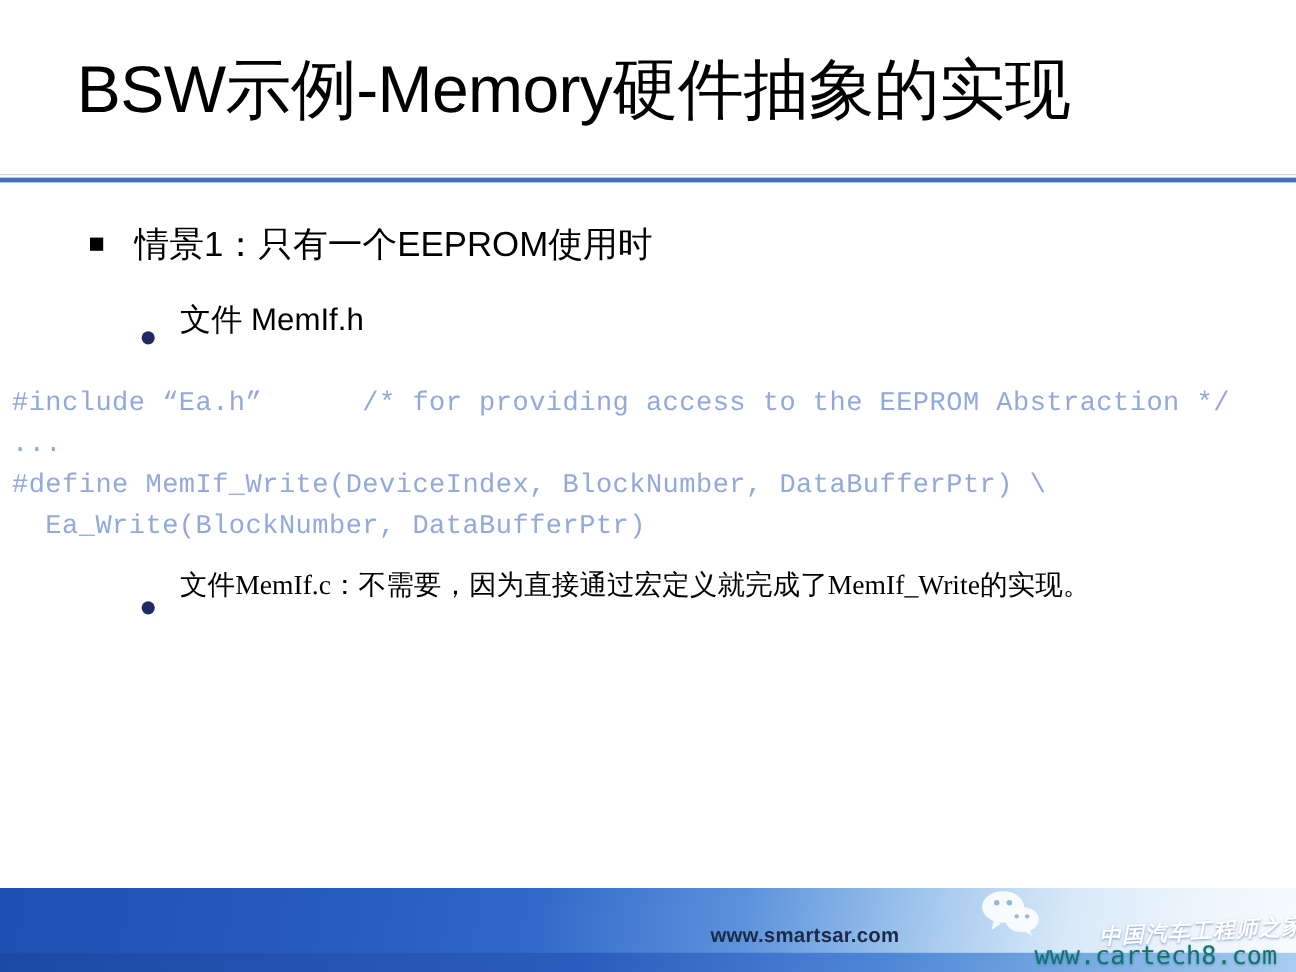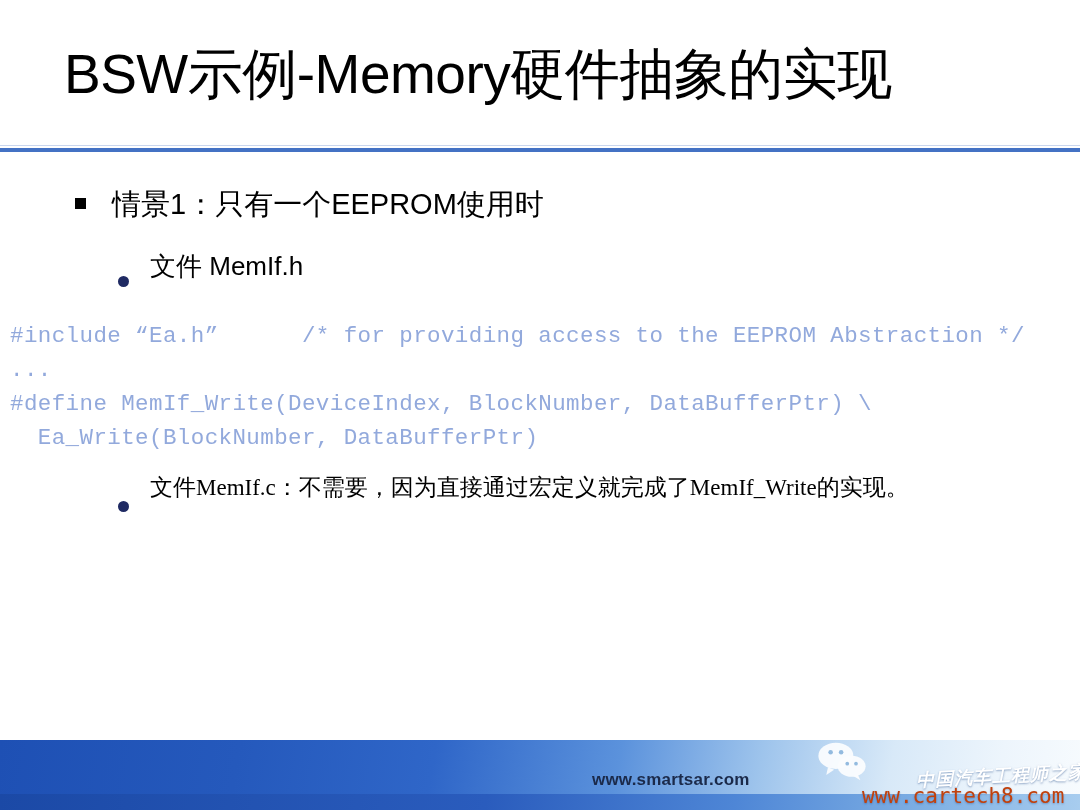--- a/index.html
+++ b/index.html
@@ -205,21 +205,21 @@
     letter-spacing: 1px;
     white-space: nowrap;
     transform: rotate(-3deg);
     text-shadow: 0 1px 2px rgba(40,80,140,0.5);
   }
   .wm-url {
     position: absolute;
     left: 56px;
     top: 48px;
     font-size: 21px;
-    color: #c2410c;
+    color: #0f766e;
     font-family: "DejaVu Sans Mono", monospace;
     letter-spacing: 0px;
     white-space: nowrap;
     text-shadow: 0 1px 2px rgba(40,80,140,0.45);
   }
 </style>
 </head>
 <body>
 
 <div class="slide">

